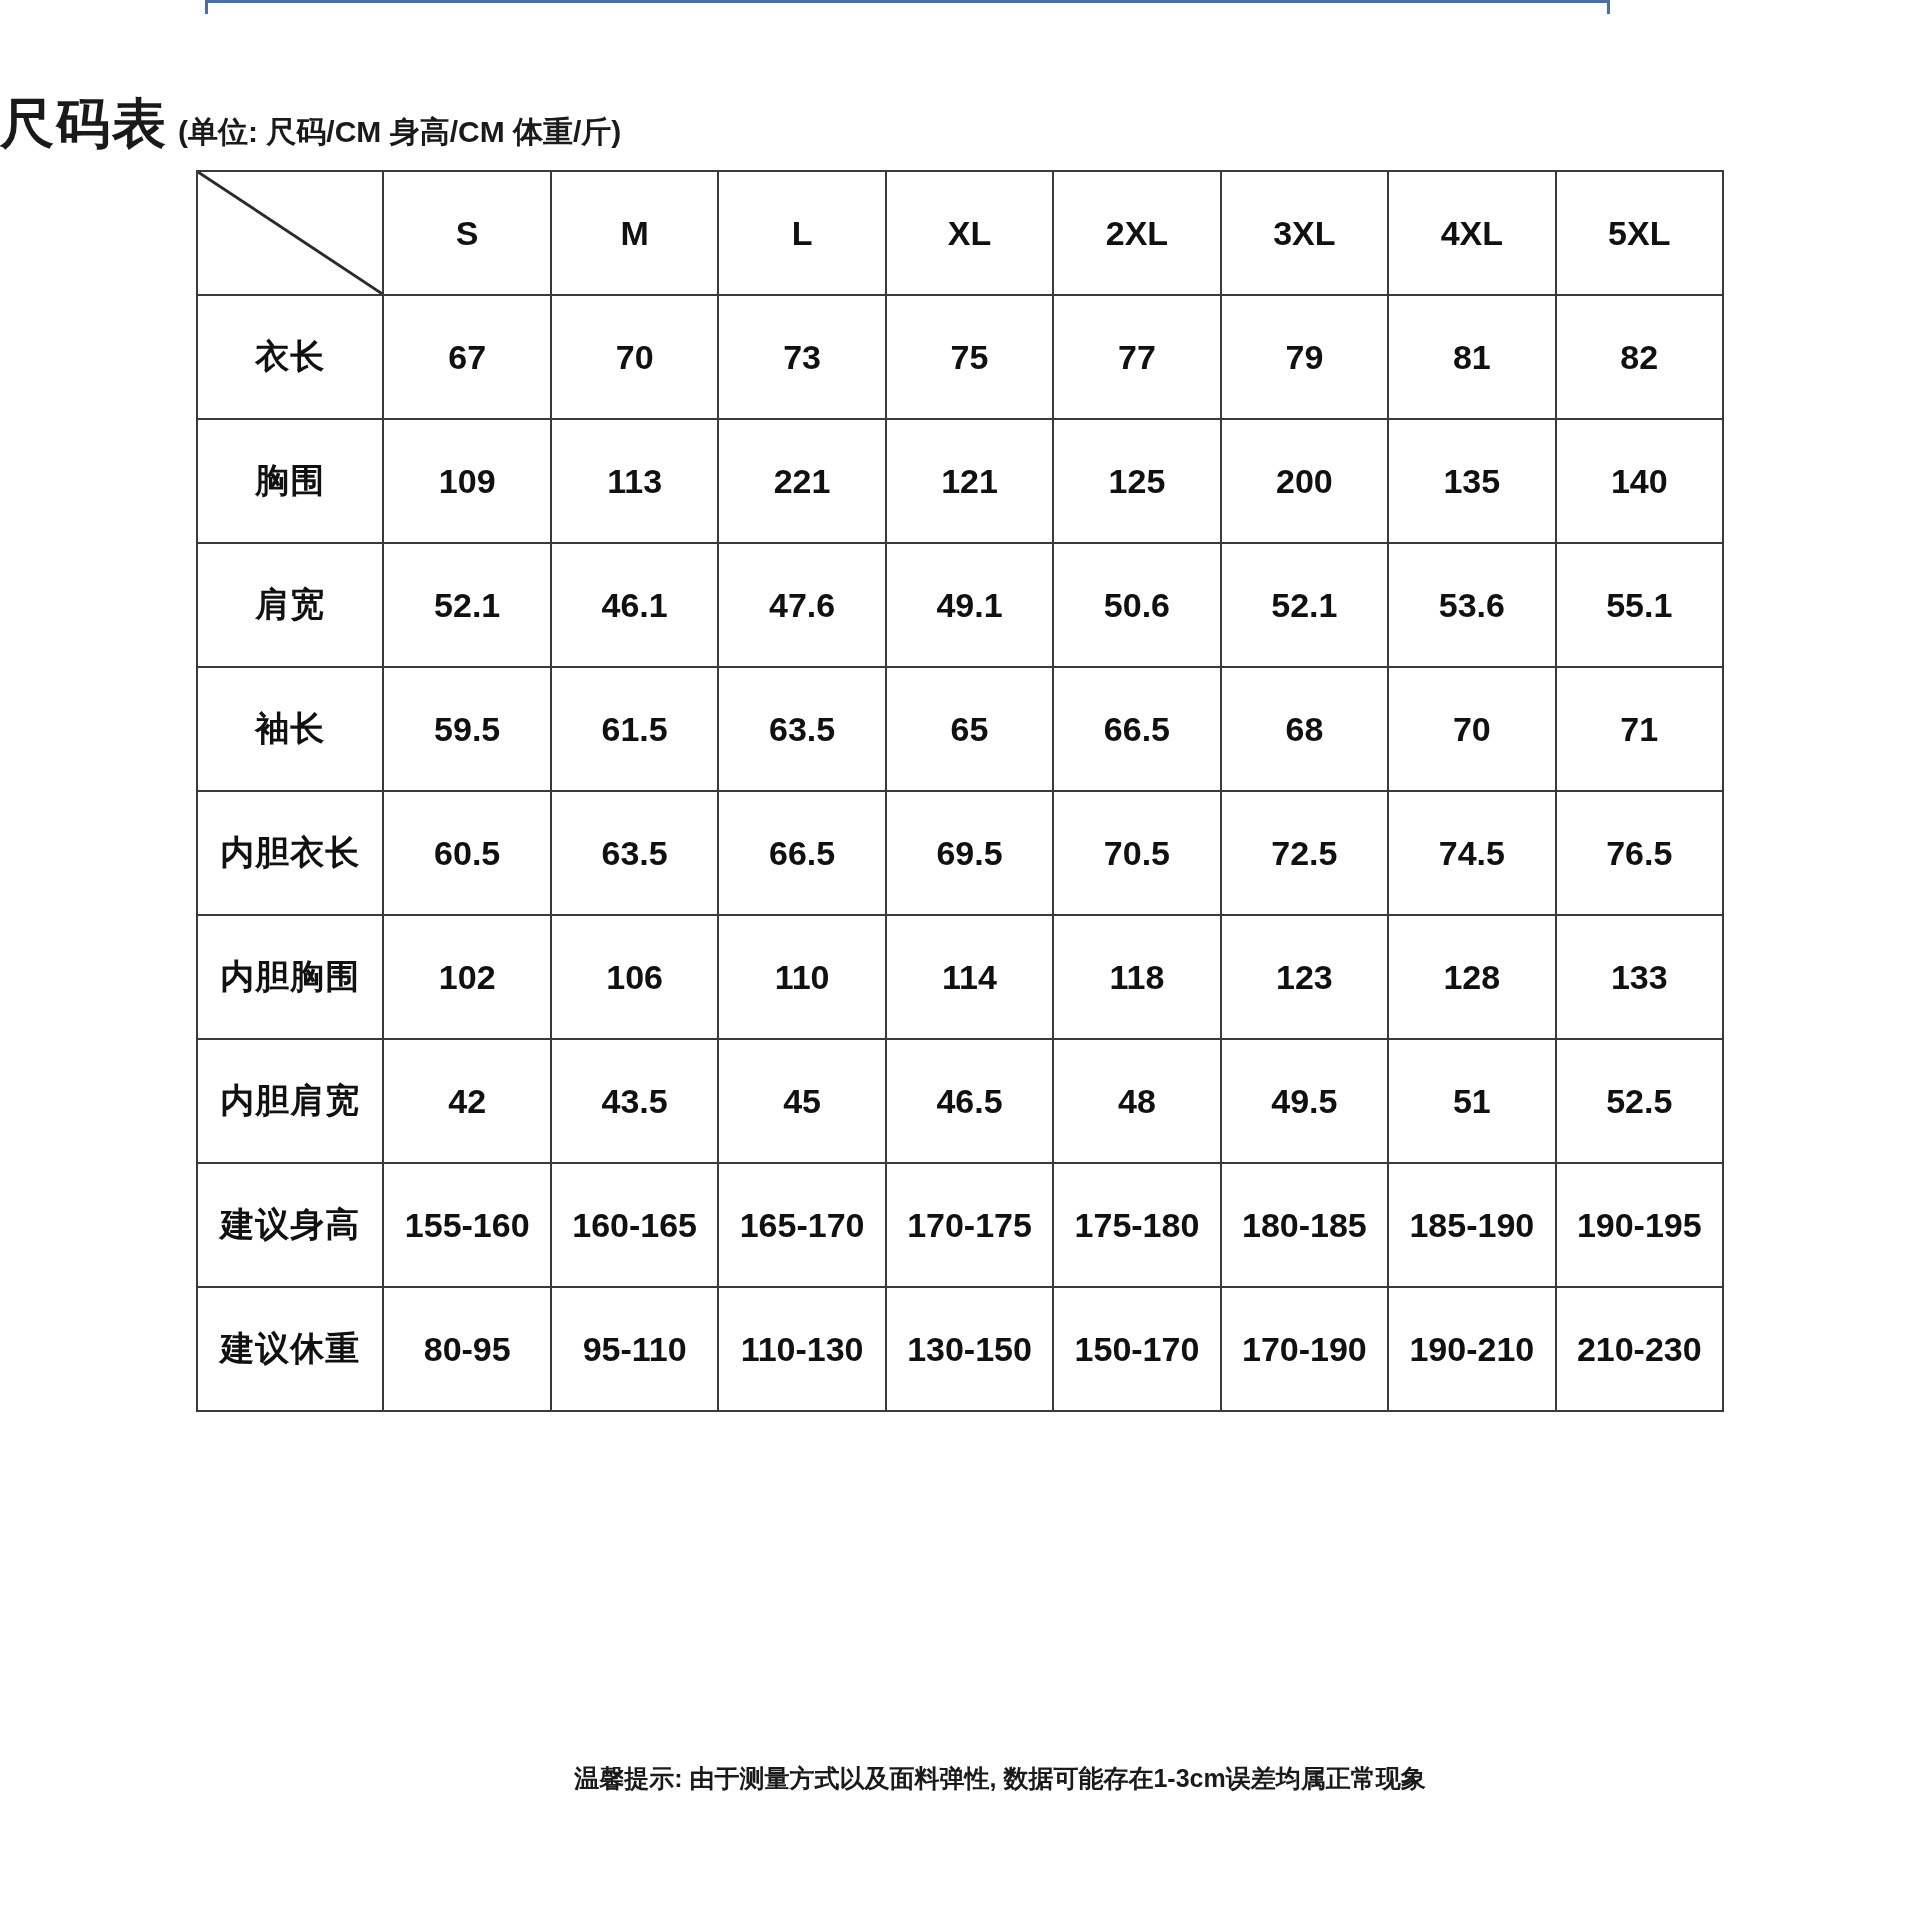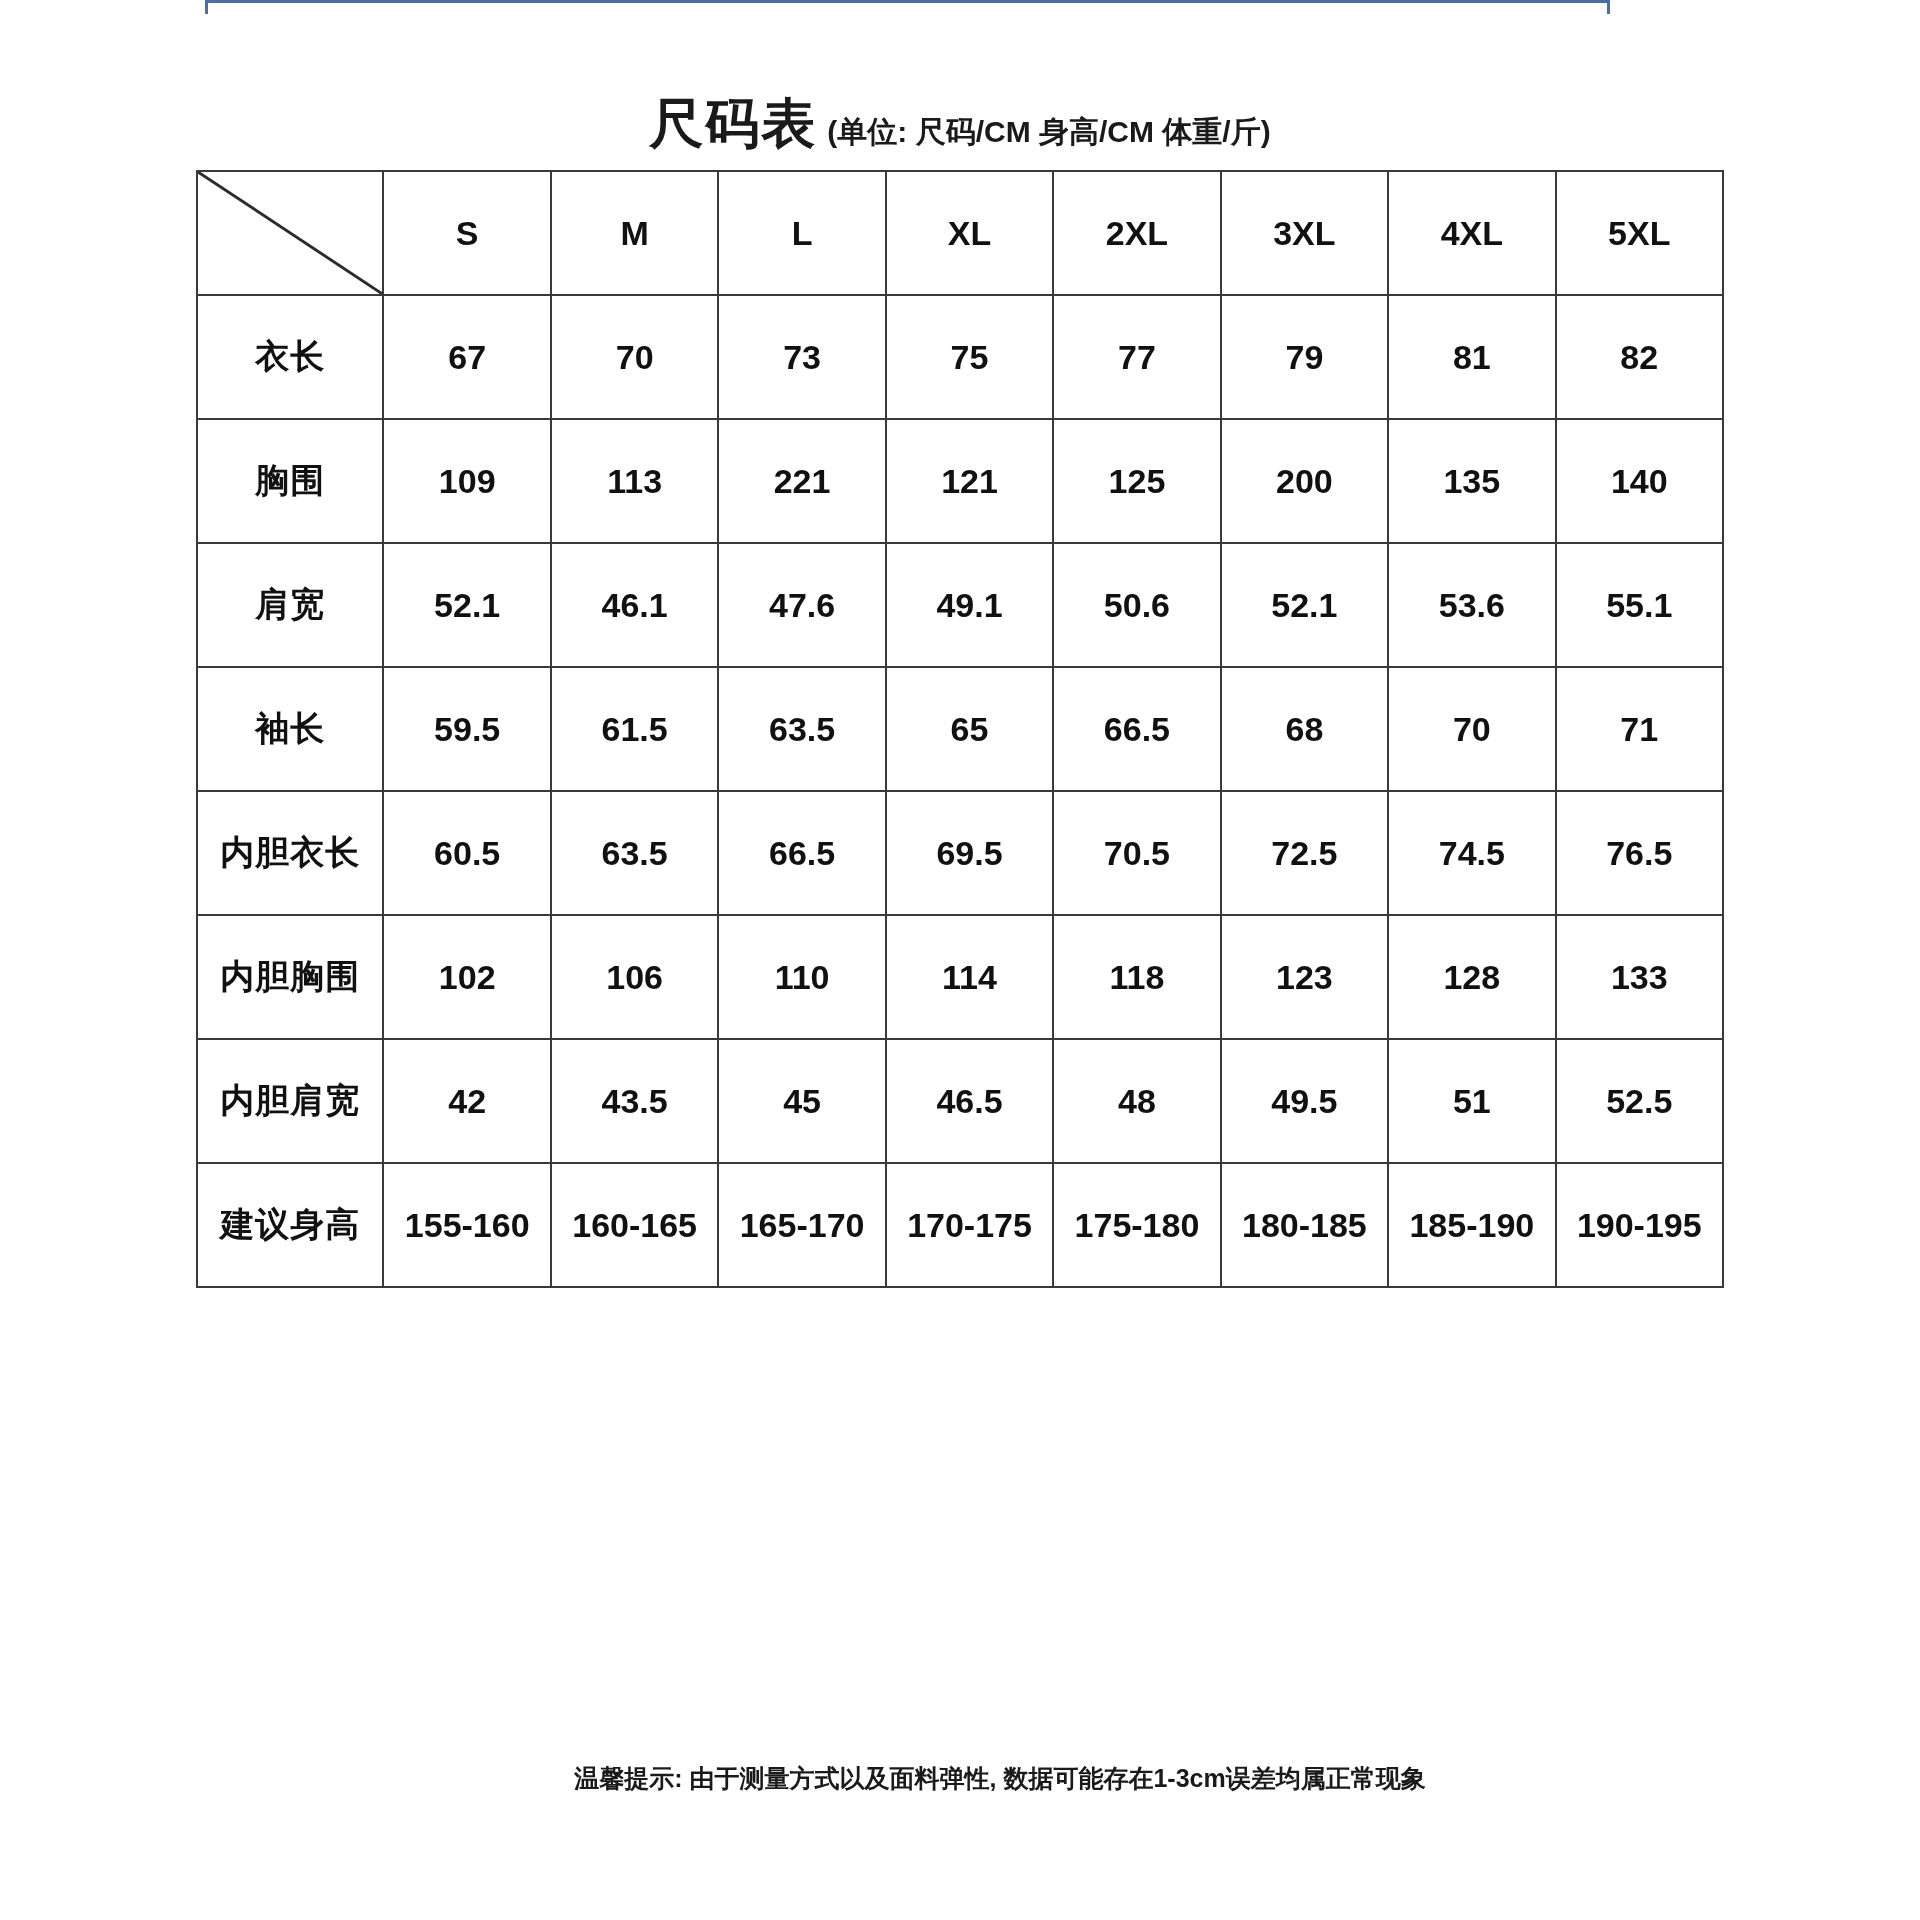--- a/index.html
+++ b/index.html
@@ -55,21 +55,20 @@
     top: 0;
     width: 1920px;
     height: 1920px;
   }
 
   .title-wrap {
     position: absolute;
     left: 0;
     top: 88px;
     width: 1920px;
-    text-align: center;
     white-space: nowrap;
   }
   .title-main {
     font-size: 54px;
     font-weight: bold;
     color: #1a1a1a;
     letter-spacing: 2px;
     vertical-align: baseline;
   }
   .title-unit {
@@ -298,18 +297,29 @@
         <td class="row-label">建议身高</td>
         <td class="data-cell range">155-160</td>
         <td class="data-cell range">160-165</td>
         <td class="data-cell range">165-170</td>
         <td class="data-cell range">170-175</td>
         <td class="data-cell range">175-180</td>
         <td class="data-cell range">180-185</td>
         <td class="data-cell range">185-190</td>
         <td class="data-cell range">190-195</td>
       </tr>
+      <tr>
+        <td class="row-label">建议休重</td>
+        <td class="data-cell range">80-95</td>
+        <td class="data-cell range">95-110</td>
+        <td class="data-cell range">110-130</td>
+        <td class="data-cell range">130-150</td>
+        <td class="data-cell range">150-170</td>
+        <td class="data-cell range">170-190</td>
+        <td class="data-cell range">190-210</td>
+        <td class="data-cell range">210-230</td>
+      </tr>
     </tbody>
   </table>
 
   <div class="footnote">温馨提示: 由于测量方式以及面料弹性, 数据可能存在1-3cm误差均属正常现象</div>
 
 </div>
 
 </body></html>

